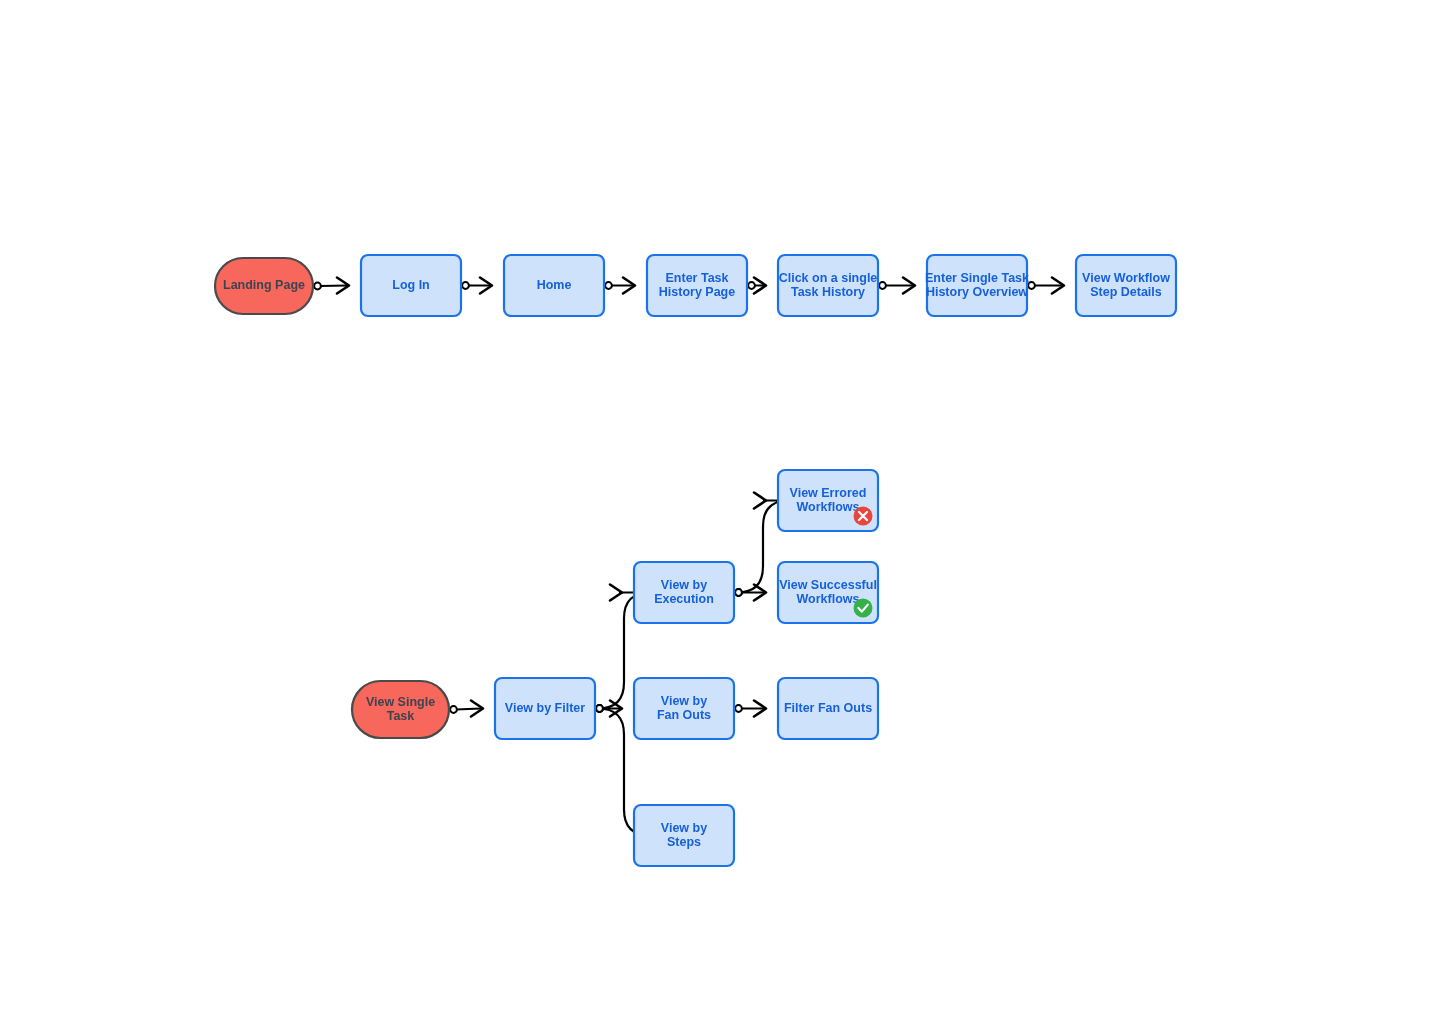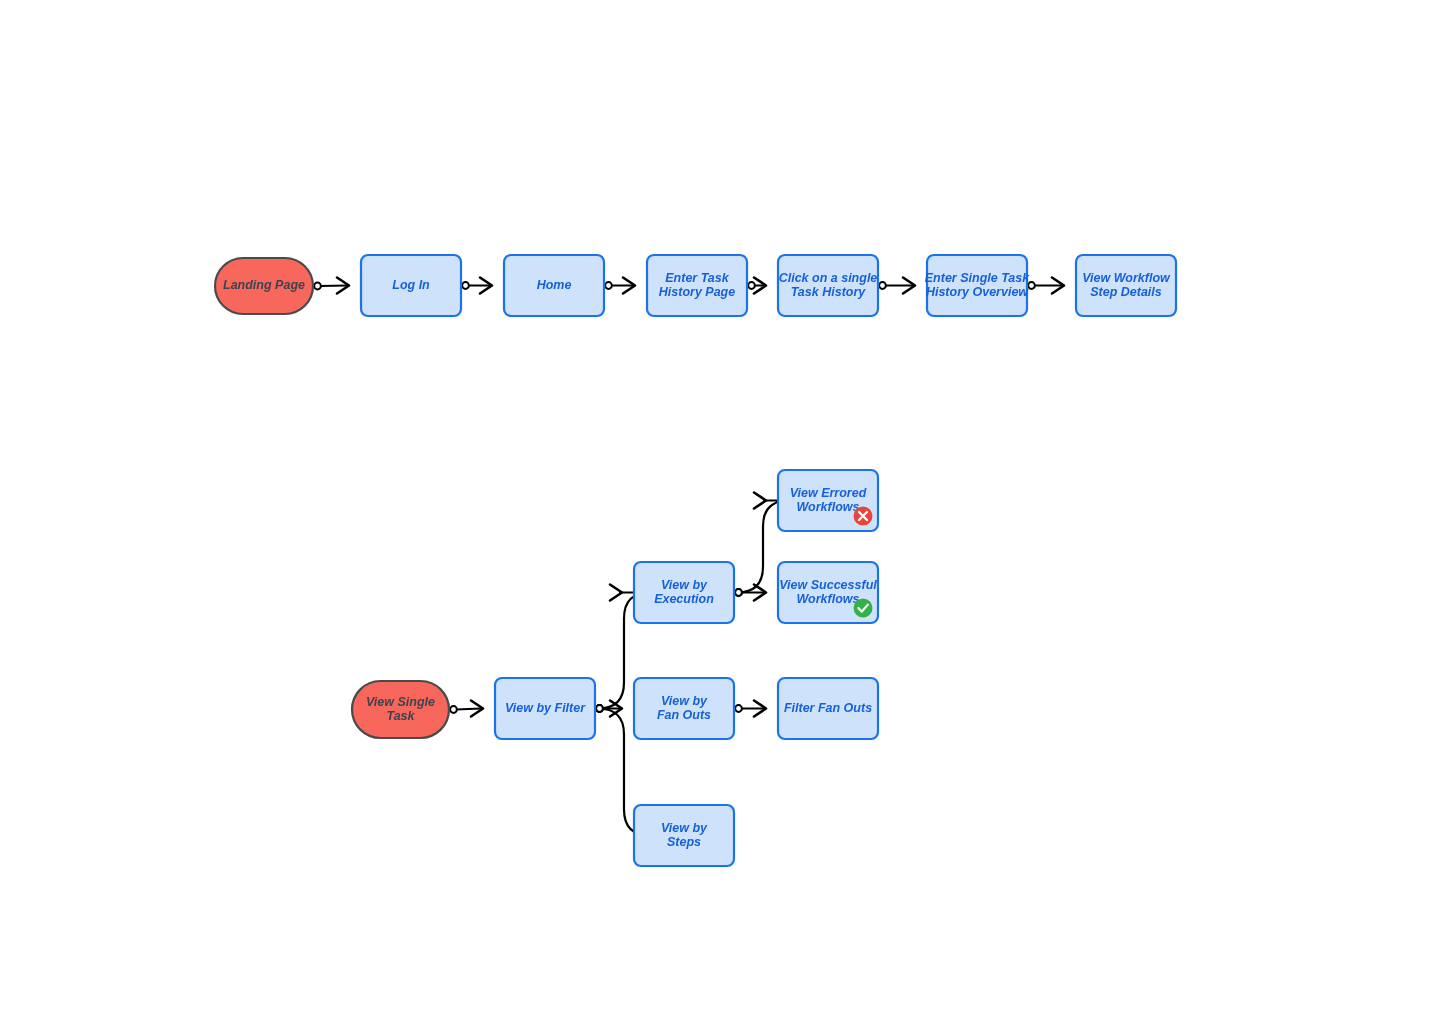--- a/index.html
+++ b/index.html
@@ -10,21 +10,20 @@
   body {
     width: 1440px;
     height: 1024px;
     font-family: "Liberation Sans", sans-serif;
     overflow: hidden;
     position: relative;
   }
   #diagram-root {
     position: absolute;
     inset: 0;
-    font-style: italic;
   }
   svg.flow {
     display: block;
     width: 1440px;
     height: 1024px;
   }
   .node-rect {
     fill: #cfe2fc;
     stroke: #1a73e8;
     stroke-width: 2.2;

